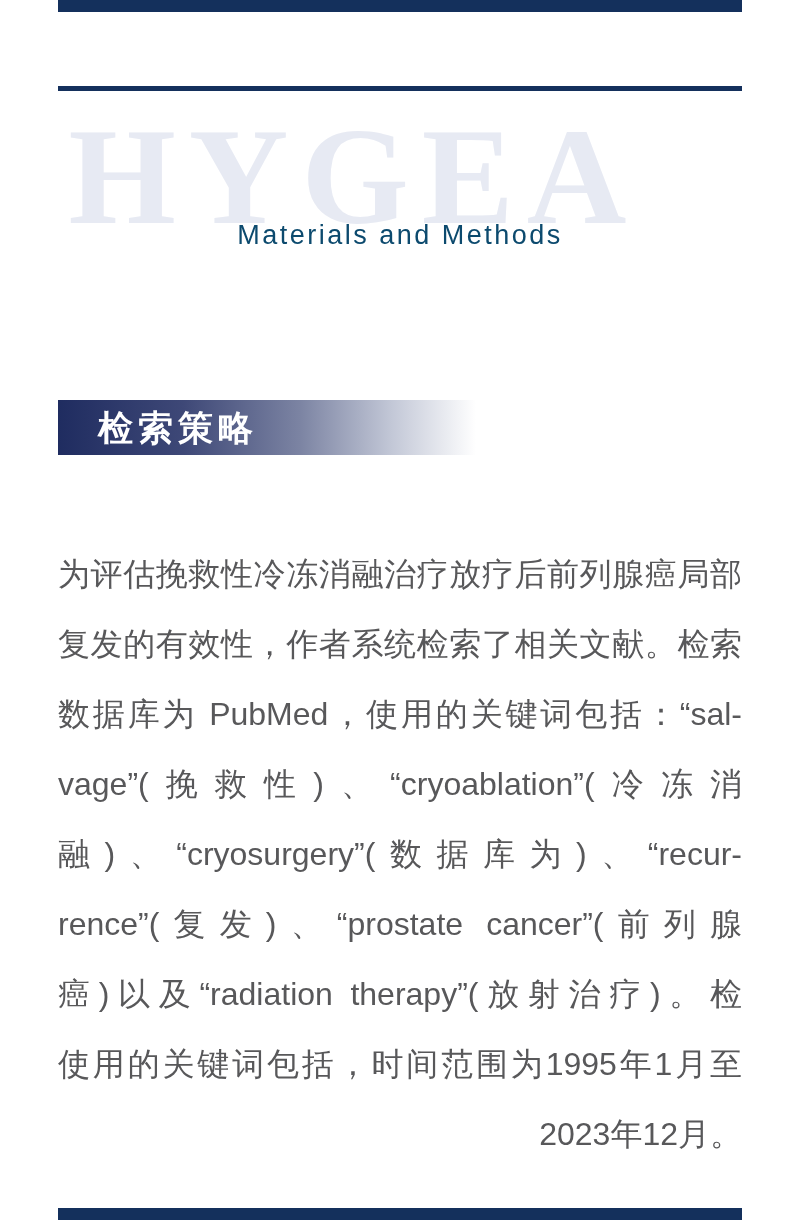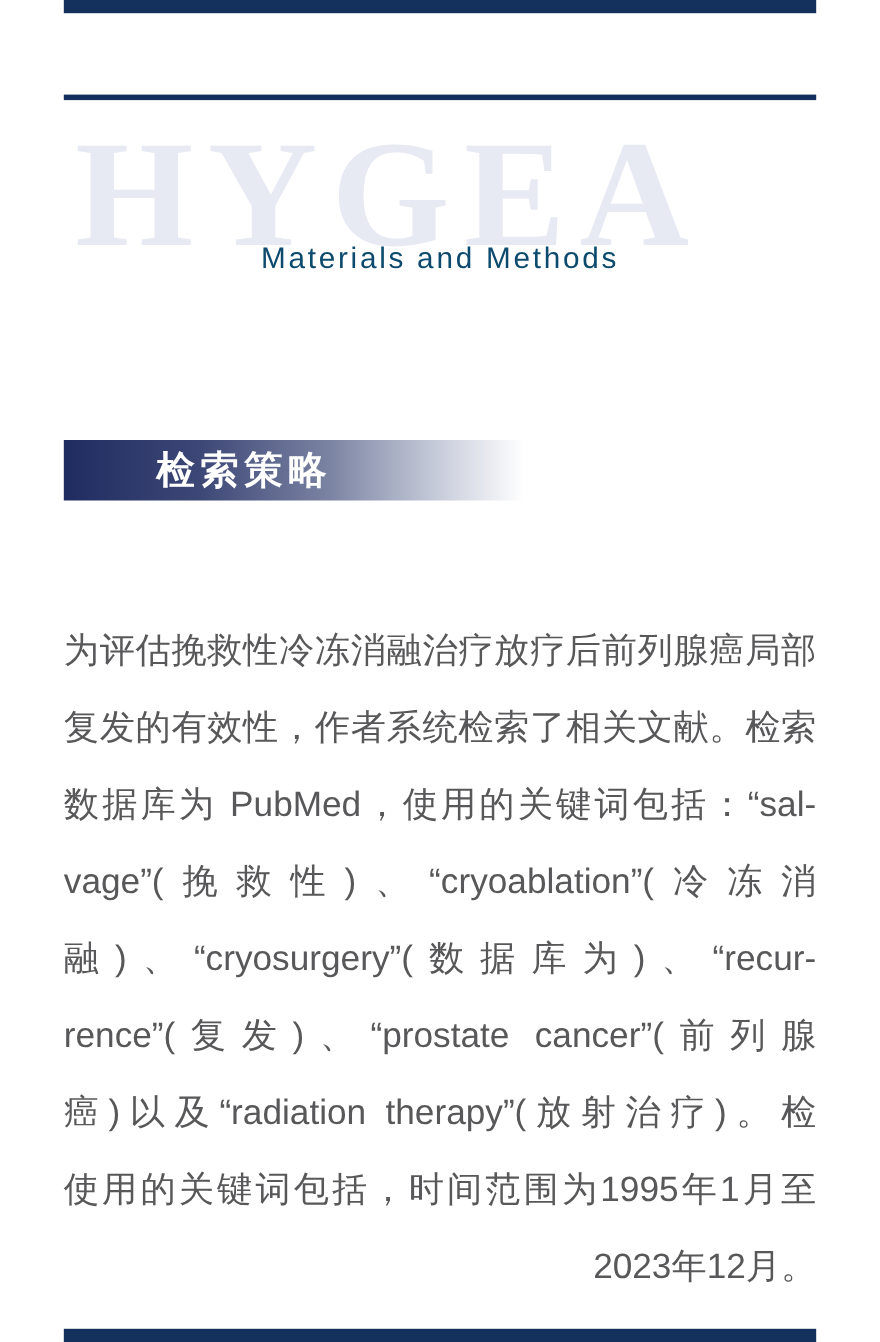--- a/index.html
+++ b/index.html
@@ -58,25 +58,24 @@
     background:linear-gradient(to right,#1f2c60 0%,#3e4877 30%,#7c84a3 58%,#c3c8d7 80%,#ffffff 100%);
   }
   .section-bar .label{
     display:block;
     line-height:55px;
     padding-left:40px;
     font-size:35px;
     font-weight:700;
     letter-spacing:5px;
     color:#ffffff;
-    margin-left:44px;
   }
   
   .body-text{
-    position:absolute;left:58px;top:556px;width:684px;
+    position:absolute;left:58px;top:539px;width:684px;
     color:#58585a;
     font-weight:300;
     font-size:32px;
   }
   .body-text .line{
     height:70px;line-height:70px;
     white-space:nowrap;
     text-align:right;
   }
   .body-text .line.j{

